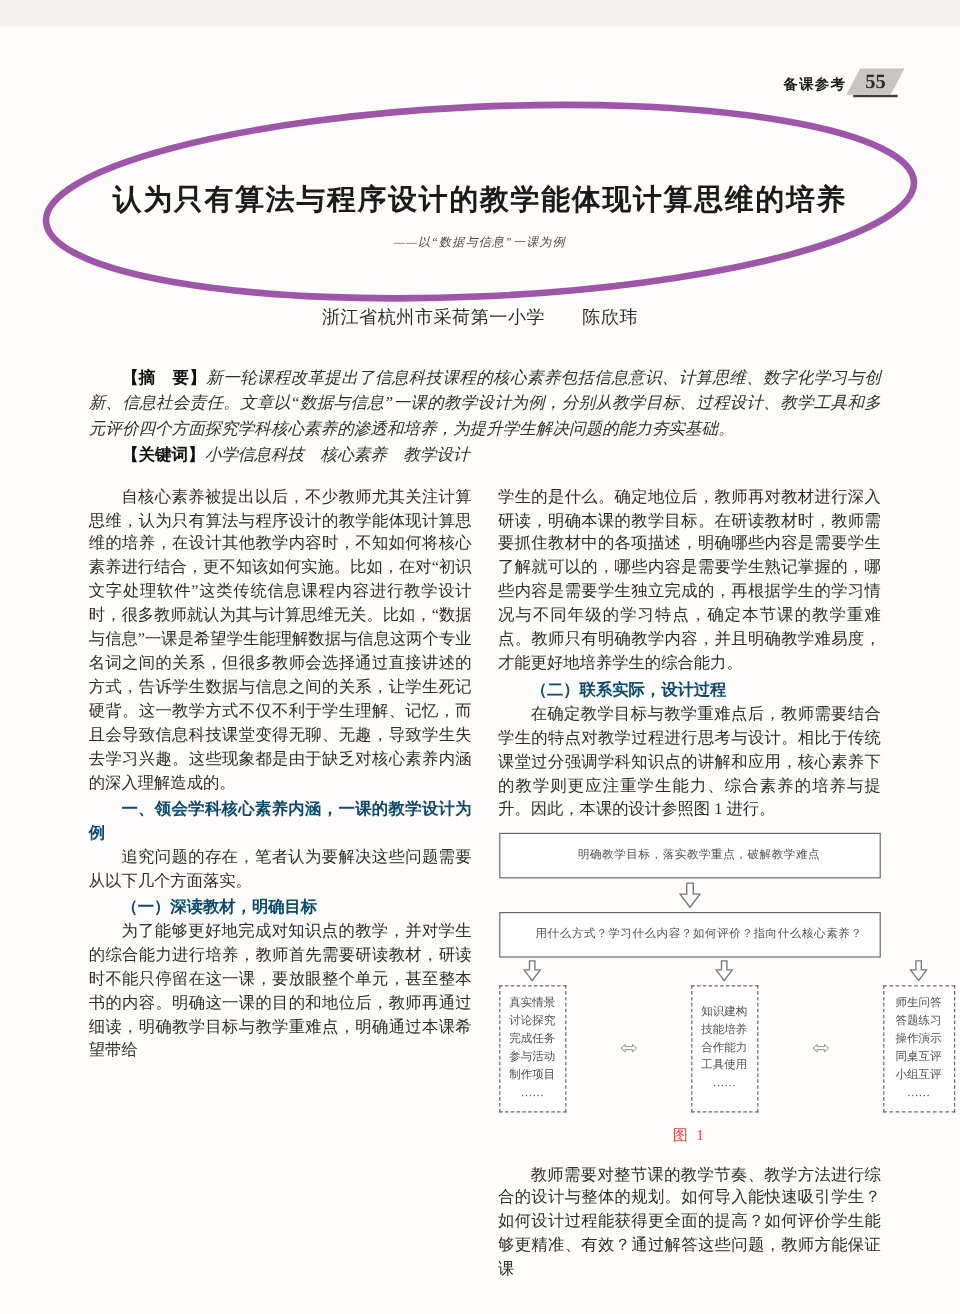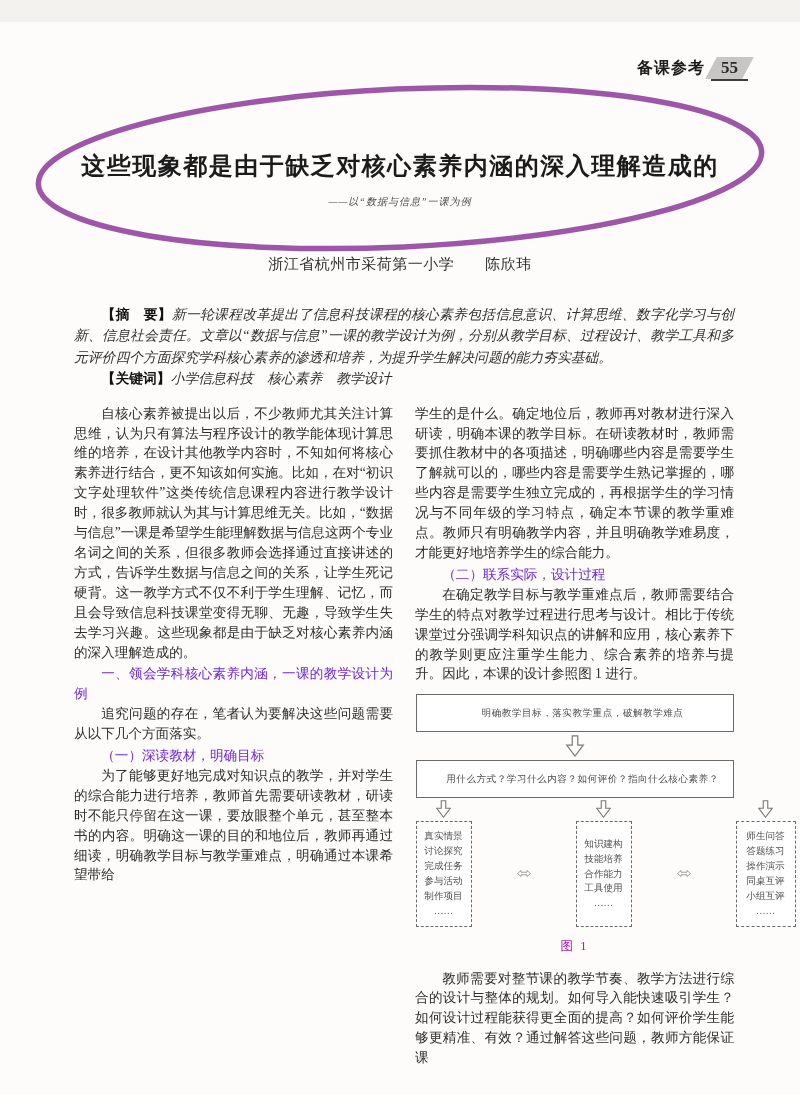--- a/index.html
+++ b/index.html
@@ -5,75 +5,75 @@
   html,body{margin:0;padding:0;}
   body{
     width:800px;height:1095px;position:relative;overflow:hidden;
     background:#fdfcfa;
     font-family:"Liberation Serif","DejaVu Serif",serif;
     color:#333;
   }
   .top-band{position:absolute;top:0;left:0;width:800px;height:22px;background:#f3f2ef;}
   
   .badge{position:absolute;top:57px;right:52px;display:flex;align-items:flex-end;}
-  .badge-label{font-weight:700;font-size:16px;color:#1c1c1c;letter-spacing:1px;padding-bottom:2px;}
+  .badge-label{font-weight:700;font-size:12px;color:#1c1c1c;letter-spacing:1px;padding-bottom:2px;}
   .badge-num-wrap{margin-left:6px;border-bottom:2px solid #3d3d3d;}
   .badge-num{display:inline-block;background:#c7c6c4;transform:skewX(-28deg);padding:1px 10px;}
   .badge-num span{display:inline-block;transform:skewX(28deg);font-weight:700;font-size:17px;color:#2b2b2b;}
   
   .ellipse-svg{position:absolute;top:80px;left:28px;pointer-events:none;}
   
   .title-block{position:relative;padding-top:150px;text-align:center;}
   .main-title{font-size:24px;font-weight:700;color:#1b1b1b;letter-spacing:1.5px;}
   .sub-title{margin-top:13px;font-size:10px;font-style:italic;color:#4a4a4a;letter-spacing:1px;}
   .author-line{margin-top:46px;text-align:center;font-size:15px;color:#2e2e2e;letter-spacing:.5px;}
   
   .abstract-block{margin:30px 66px 0 74px;font-size:13.8px;line-height:21.4px;text-align:justify;color:#2f2f2f;}
   .abstract-block p{margin:0;text-indent:2em;}
   .ab-label{font-weight:700;font-style:normal;color:#111;}
   .ab-text{font-style:italic;}
   
   .columns{display:flex;margin:14px 66px 0 74px;gap:22px;}
   .col{width:319px;font-size:13.6px;line-height:19.9px;text-align:justify;color:#2d2d2d;}
   .col p{margin:0;text-indent:2em;}
   .col p.noindent{text-indent:0;}
-  .col .h{margin:2px 0 0 0;font-weight:400;color:#6d28d9;text-indent:2em;}
+  .col .h{margin:2px 0 0 0;font-weight:700;color:#0c4a6e;text-indent:2em;}
   
   .figure{width:318px;margin:10px auto 8px auto;color:#555;}
   .fbox{border:1.4px solid #6a6a6a;background:#fff;font-size:9.6px;line-height:1.55;
         display:flex;align-items:center;justify-content:center;text-align:center;color:#4f4f4f;}
   .fbox.wide{height:36px;letter-spacing:.5px;padding-left:16px;}
   .arrow-mid{display:flex;justify-content:center;margin:3px 0;}
   .fgrid{display:grid;grid-template-columns:56px 16px 56px 16px 60px 26px 88px;align-items:stretch;gap:44px;}
   .fgrid .acell{display:flex;align-items:flex-start;justify-content:center;padding:2px 0 3px 0;}
   .dashed{border:1.4px dashed #6a6a6a;white-space:pre-line;padding:6px 2px;min-height:78px;}
   .conn{display:flex;align-items:center;justify-content:center;}
   .solidbox{border:1.8px solid #4e4e4e;display:flex;flex-direction:column;background:#fff;font-style:italic;}
   .solidbox .cell{white-space:pre-line;font-size:9px;line-height:1.6;text-align:center;
         display:flex;align-items:center;justify-content:center;color:#4f4f4f;padding:4px 1px;}
   .solidbox .cell.top{flex:1;border-bottom:1.8px solid #4e4e4e;}
-  .fig-caption{text-align:center;font-size:12.5px;color:#a21caf;margin-top:10px;letter-spacing:2px;}
+  .fig-caption{text-align:center;font-size:12.5px;color:#ef4444;margin-top:10px;letter-spacing:2px;}
   .fig-wrap{margin:6px 0 12px 0;}
 </style>
 </head>
 <body>
 
 <div class="top-band"></div>
 
 <div class="badge">
   <span class="badge-label">备课参考</span>
   <span class="badge-num-wrap"><span class="badge-num"><span>55</span></span></span>
 </div>
 
 <svg class="ellipse-svg" width="744" height="178" viewBox="0 0 744 178">
   <ellipse cx="372" cy="88" rx="362" ry="79" transform="rotate(-2.6 372 88)" fill="none" stroke="#9d56a8" stroke-width="5.5"></ellipse>
 </svg>
 
 <div class="title-block">
-  <div class="main-title">这些现象都是由于缺乏对核心素养内涵的深入理解造成的</div>
+  <div class="main-title">认为只有算法与程序设计的教学能体现计算思维的培养</div>
   <div class="sub-title">——以“数据与信息”一课为例</div>
 </div>
 <div class="author-line">浙江省杭州市采荷第一小学　　陈欣玮</div>
 
 <div class="abstract-block">
   <p><span class="ab-label">【摘　要】</span><span class="ab-text">新一轮课程改革提出了信息科技课程的核心素养包括信息意识、计算思维、数字化学习与创新、信息社会责任。文章以“数据与信息”一课的教学设计为例，分别从教学目标、过程设计、教学工具和多元评价四个方面探究学科核心素养的渗透和培养，为提升学生解决问题的能力夯实基础。</span></p>
   <p><span class="ab-label">【关键词】</span><span class="ab-text">小学信息科技　核心素养　教学设计</span></p>
 </div>
 
 <div class="columns">

